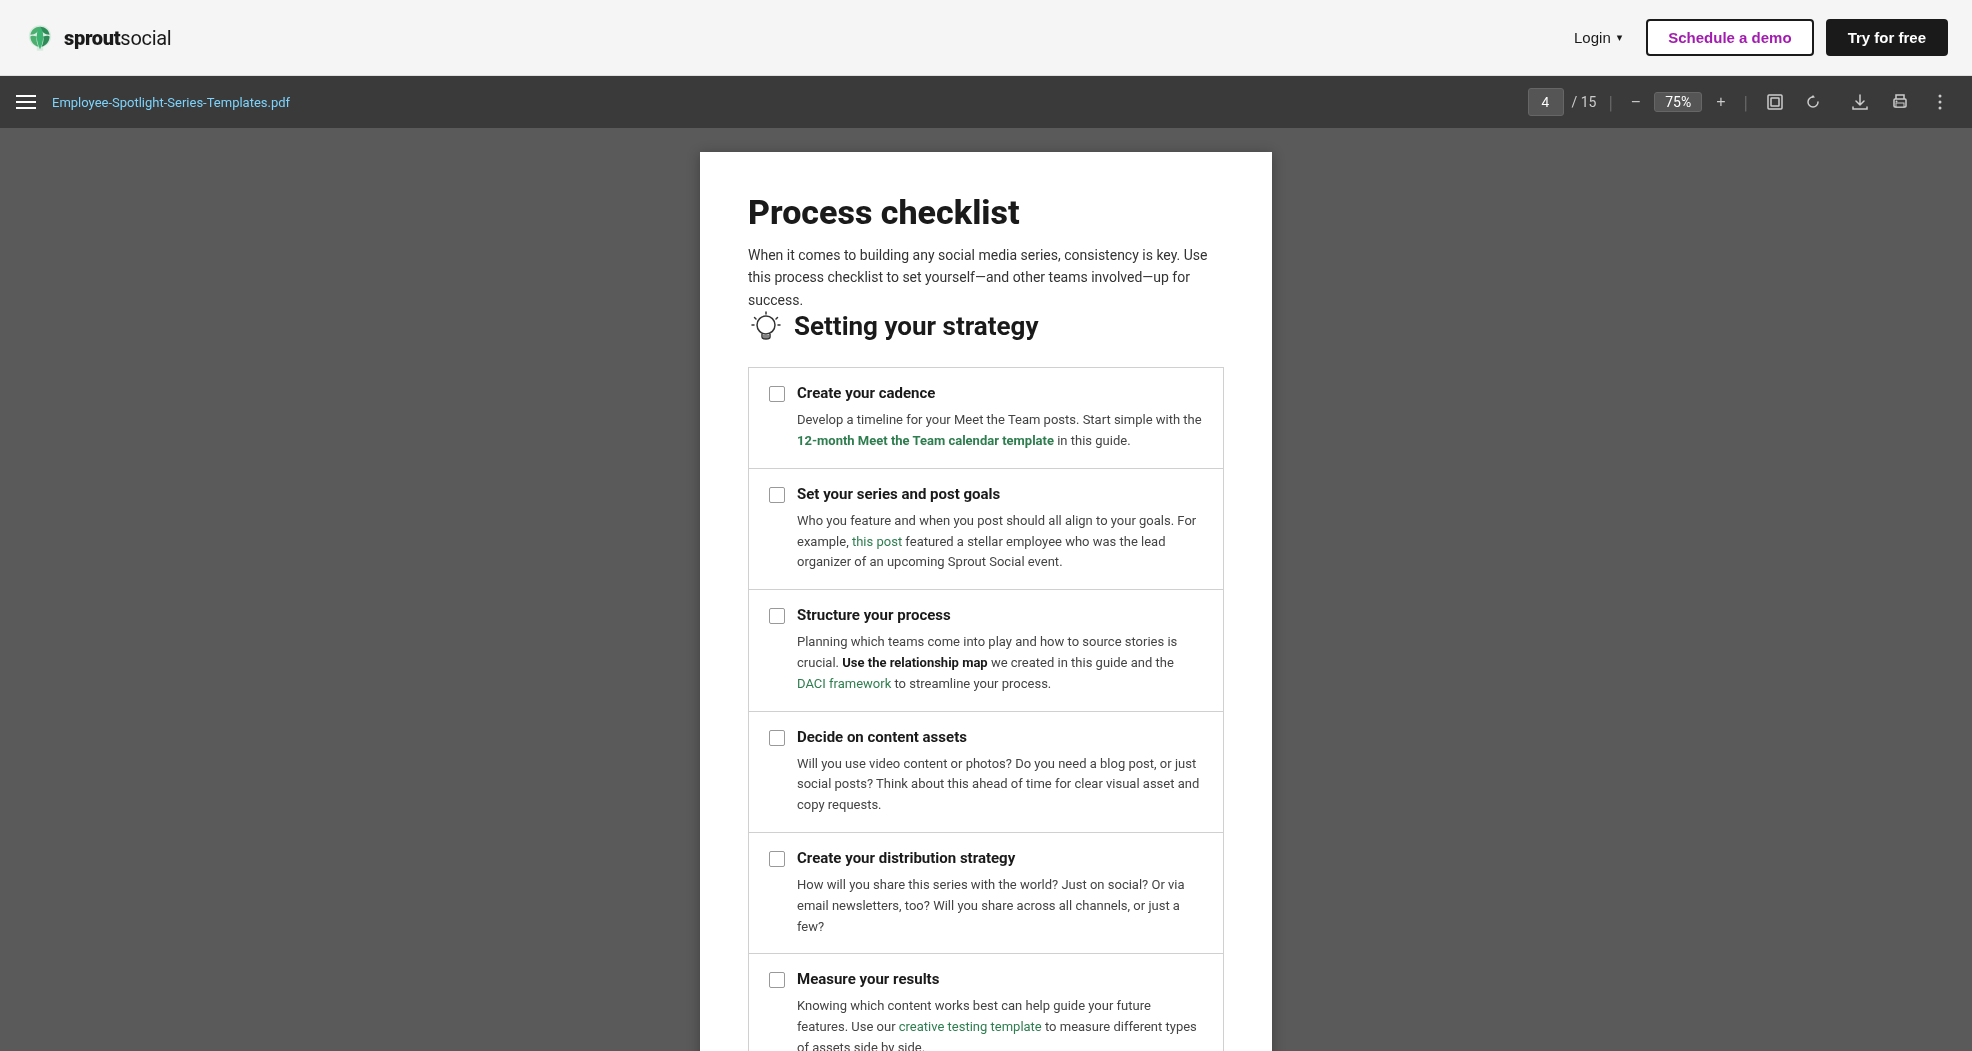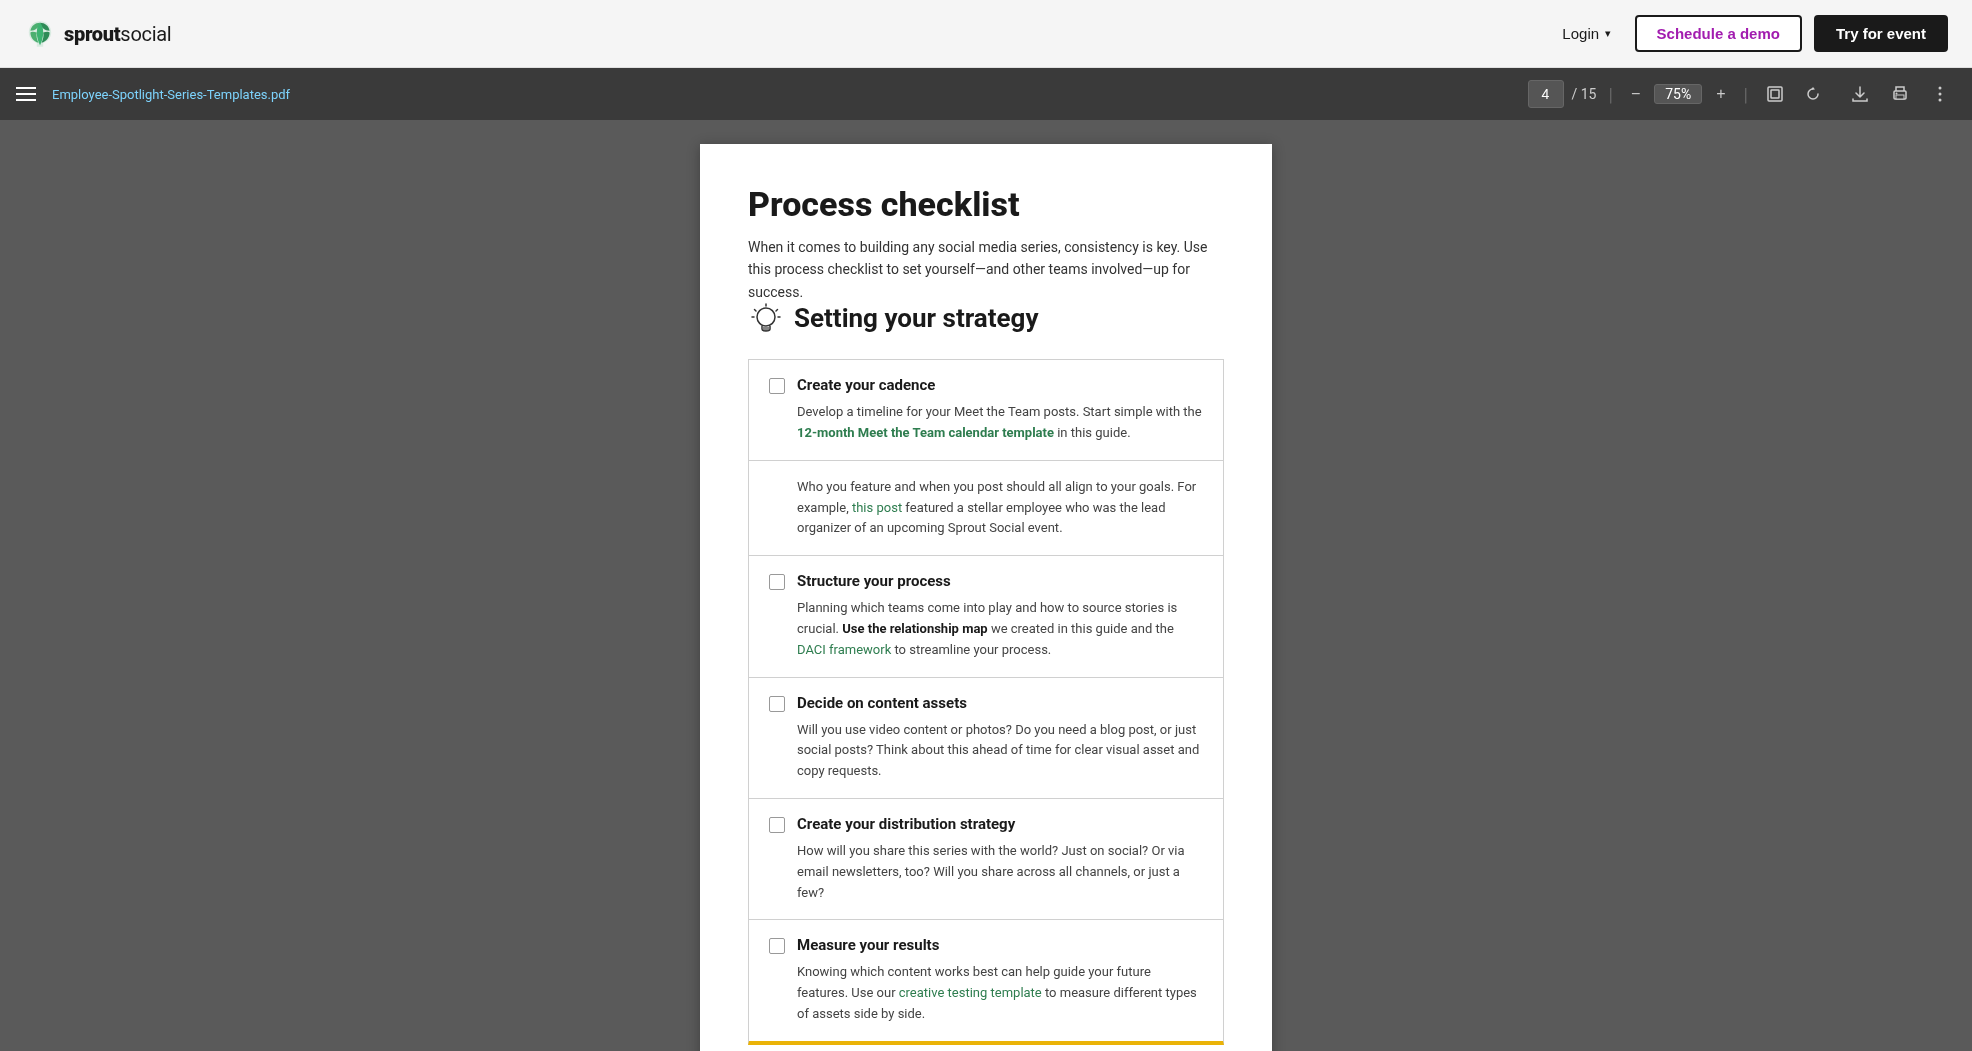--- a/index.html
+++ b/index.html
@@ -1,21 +1,21 @@
 <!DOCTYPE html>
 <html><head>
   <meta charset="utf-8">
   <style>
     * { box-sizing: border-box; margin: 0; padding: 0; }
     body { font-family: -apple-system, BlinkMacSystemFont, 'Segoe UI', Roboto, sans-serif; background: #5a5a5a; }
 
     
     .top-nav {
       background: #f5f5f5;
-      height: 68px;
+      height: 76px;
       display: flex;
       align-items: center;
       justify-content: space-between;
       padding: 0 24px;
       border-bottom: 1px solid #e0e0e0;
     }
     .nav-logo {
       display: flex;
       align-items: center;
       gap: 8px;
@@ -266,21 +266,21 @@
     <span class="logo-text">
       <strong>sprout</strong><span>social</span>
     </span>
   </div>
   <div class="nav-right">
     <button class="login-btn">
       <span>Login</span>
       <span class="chevron">▾</span>
     </button>
     <button class="schedule-btn">Schedule a demo</button>
-    <button class="try-btn">Try for event</button>
+    <button class="try-btn">Try for free</button>
   </div>
 </header>
 
 <div class="pdf-toolbar">
   <div class="menu-icon">
     <span></span>
       <span></span>
       <span></span>
   </div>
   <div class="pdf-filename">Employee-Spotlight-Series-Templates.pdf</div>
@@ -365,20 +365,24 @@
         <div class="checklist-item-header">
           <div class="checkbox"></div>
           <span class="item-title">Create your cadence</span>
         </div>
         <div class="item-body">
           Develop a timeline for your Meet the Team posts. Start simple with the <strong><a href="#" class="link-text">12-month Meet the Team calendar template</a></strong> in this guide.
         </div>
       </div>
 
       <div class="checklist-item">
+        <div class="checklist-item-header">
+          <div class="checkbox"></div>
+          <span class="item-title">Set your series and post goals</span>
+        </div>
         <div class="item-body">
           Who you feature and when you post should all align to your goals. For example, <a href="#" class="link-text">this post</a> featured a stellar employee who was the lead organizer of an upcoming Sprout Social event.
         </div>
       </div>
 
       <div class="checklist-item">
         <div class="checklist-item-header">
           <div class="checkbox"></div>
           <span class="item-title">Structure your process</span>
         </div>

